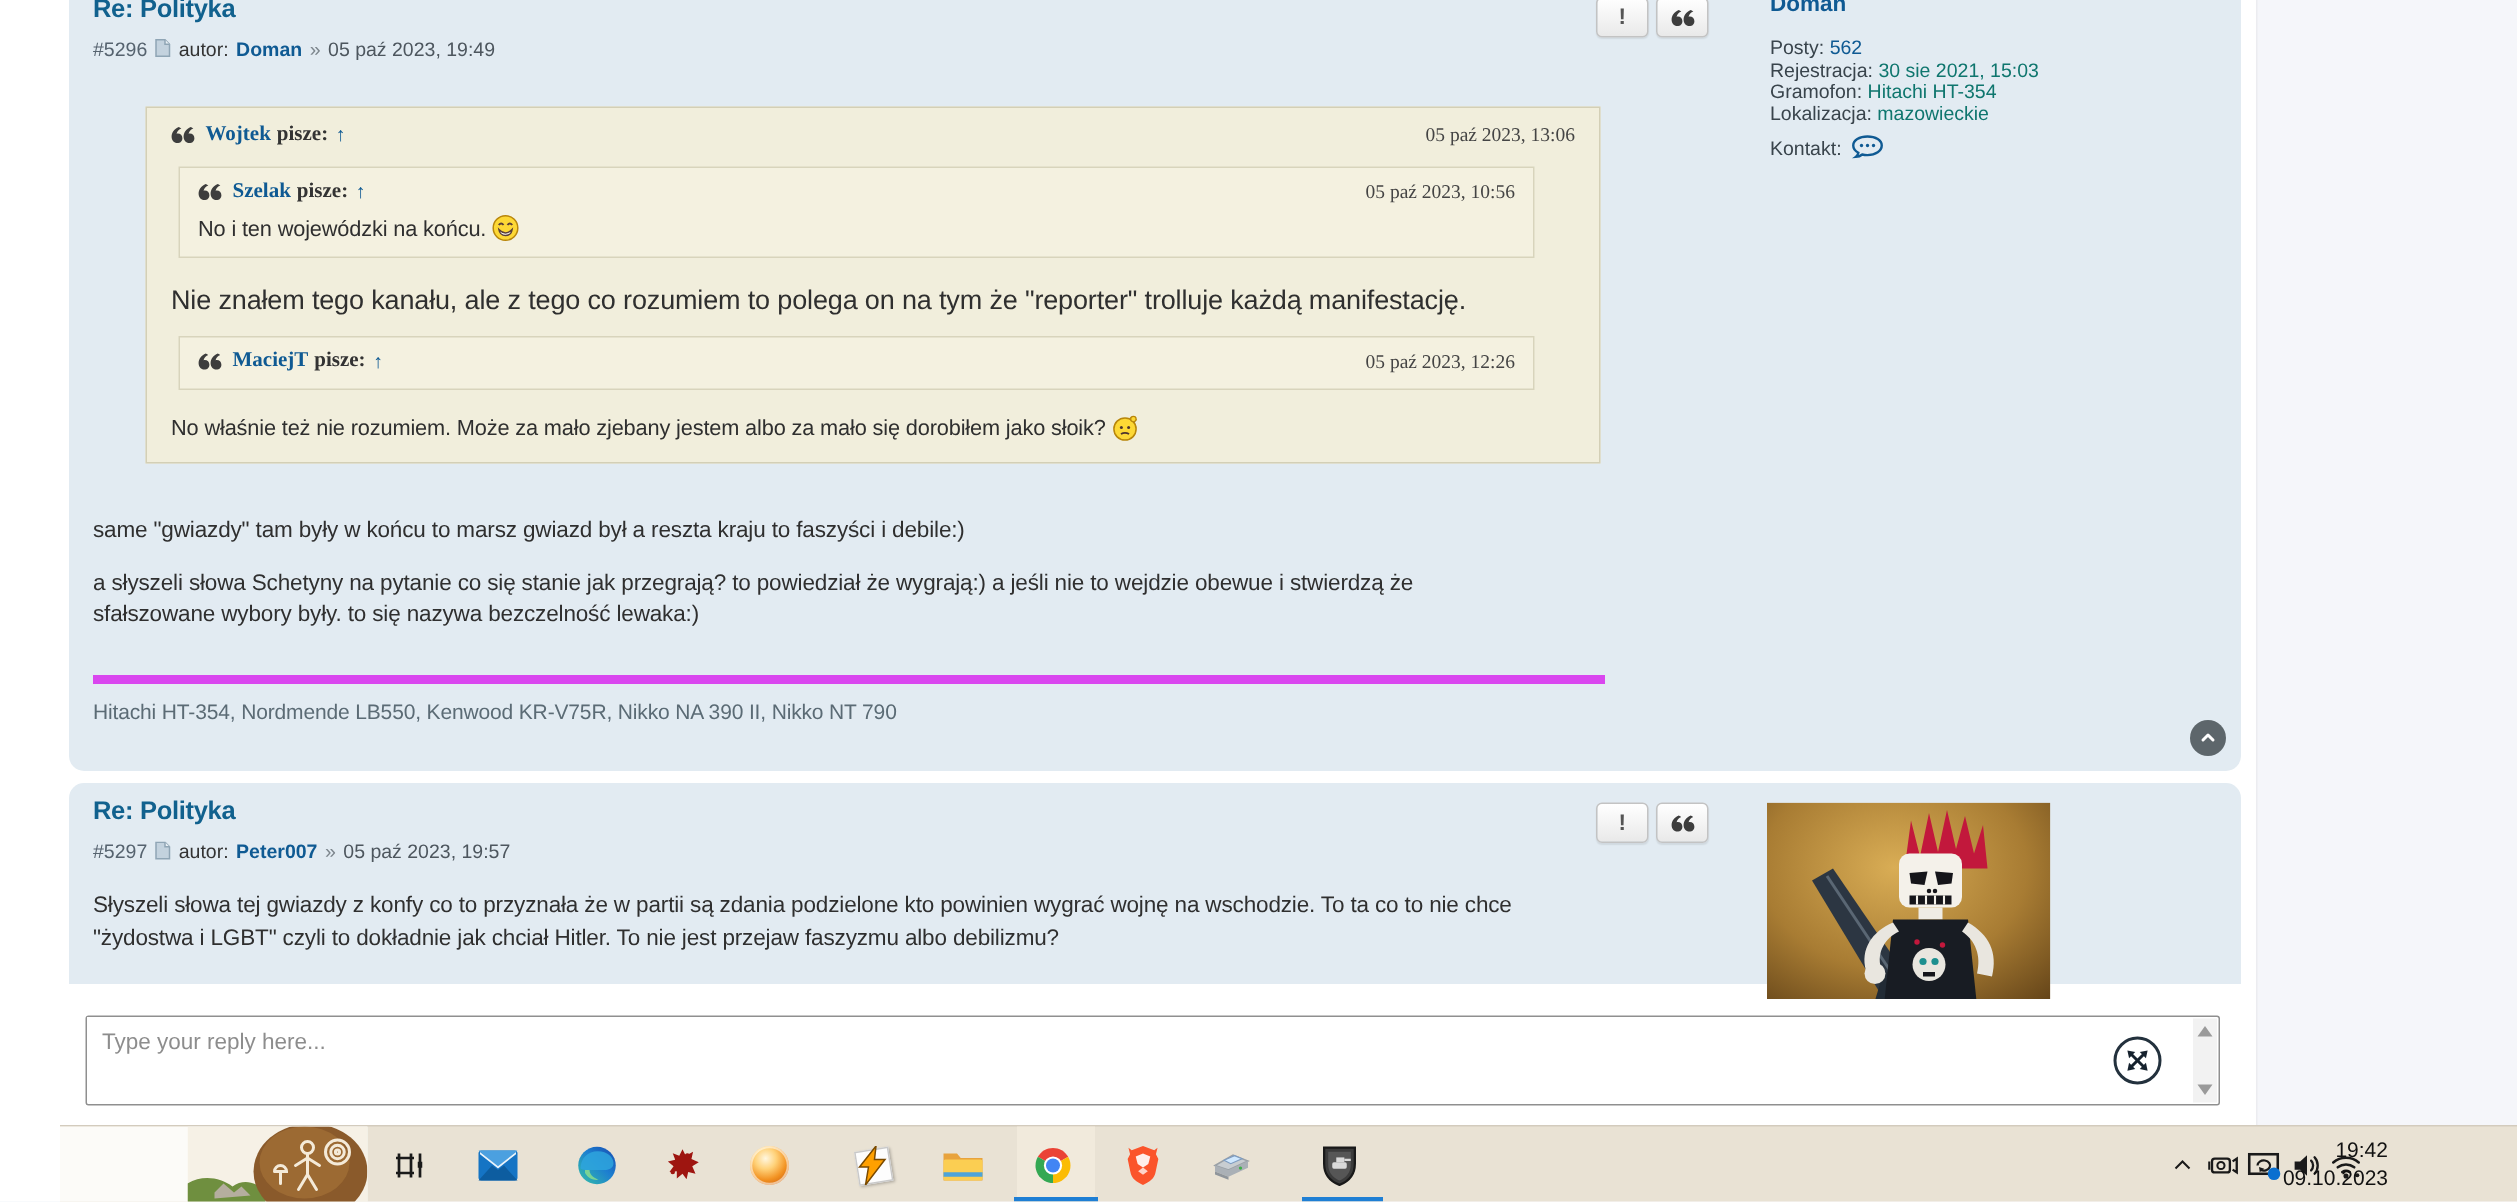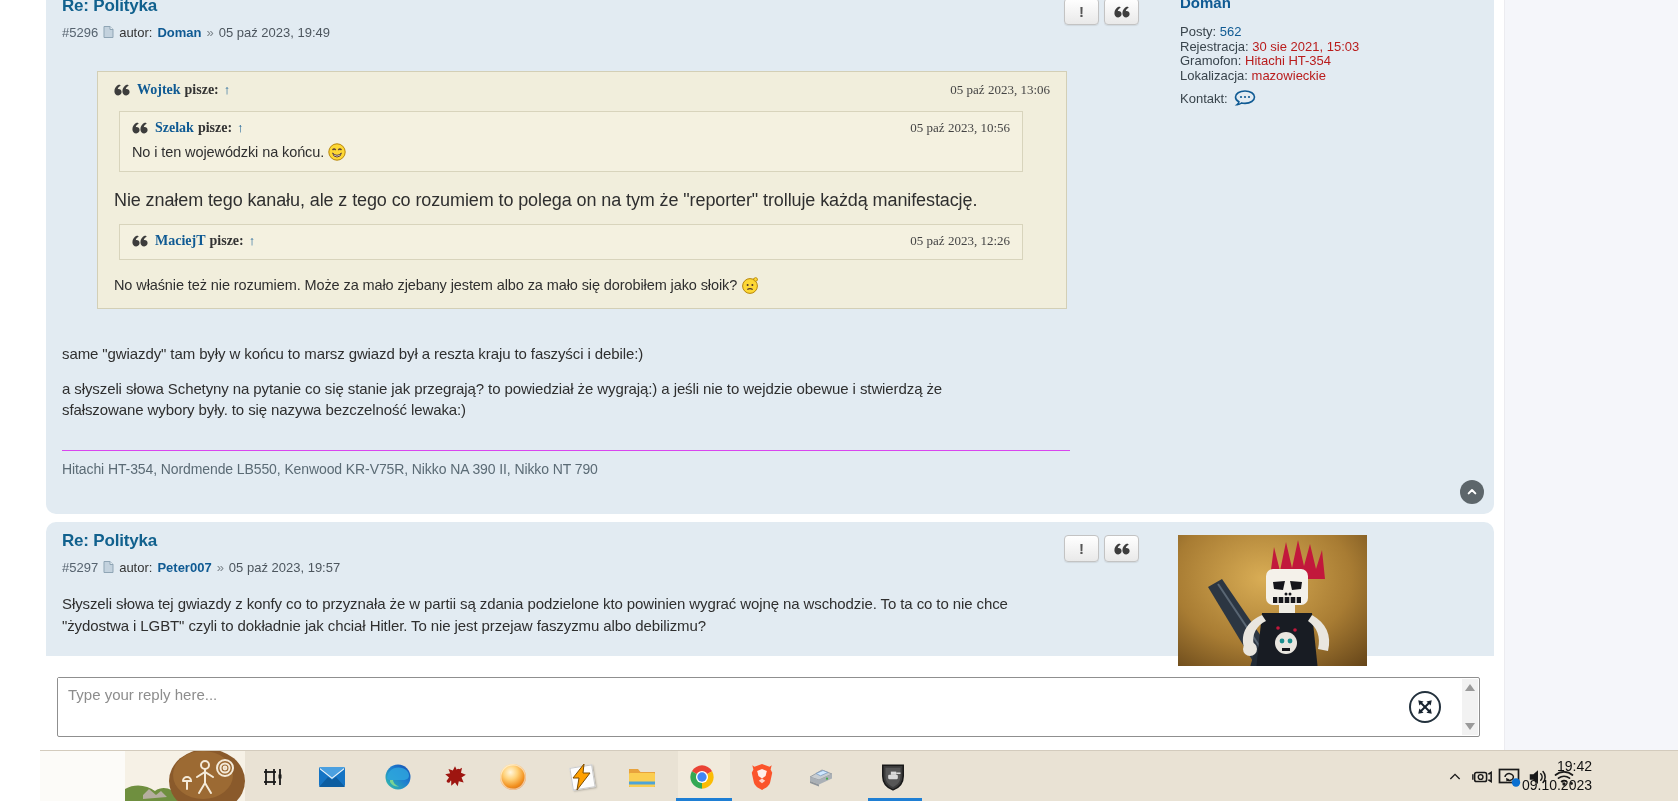--- a/index.html
+++ b/index.html
@@ -40,30 +40,30 @@
   .bq-head .qa{color:#0f5a93;font-weight:bold;cursor:pointer;}
   .bq-head .qp{color:#333;font-weight:bold;margin-left:4px;}
   .bq-head .qarr{color:#0f5a93;margin-left:5px;cursor:pointer;font-size:13px;}
   .bq-head .qdate{margin-left:auto;color:#444;font-size:13px;}
   .bq-text{font-size:14.5px;color:#2f2f2f;margin-top:7px;letter-spacing:-.1px;}
   .bq-mid{font-size:18px;color:#2f2f2f;margin-top:18px;letter-spacing:-.1px;}
   .bq-tail{font-size:14.5px;color:#2f2f2f;margin:16px 0 2px 0;letter-spacing:-.1px;}
   .para{font-size:15px;color:#2f2f2f;letter-spacing:-.1px;line-height:21px;}
   .p1{margin-top:34px;}
   .p2{margin-top:14px;width:960px;}
-  .sig{margin-top:30px;border-top:1px solid #d946ef;padding-top:10px;font-size:14px;color:#5b6b75;letter-spacing:-.1px;}
+  .sig{margin-top:30px;border-top:6px solid #d946ef;padding-top:10px;font-size:14px;color:#5b6b75;letter-spacing:-.1px;}
   .post2 .para{margin-top:18px;line-height:22px;width:1000px;}
   .emo{display:inline-block;vertical-align:-4px;margin-left:4px;line-height:0;}
 
   
   .profile{position:absolute;left:1134px;top:4px;width:310px;font-size:13px;}
   .pf-user{color:#0f5a93;font-weight:bold;font-size:15px;cursor:pointer;}
   .pf-list{margin-top:14px;line-height:14.5px;}
   .pf-row .lbl{color:#39444c;}
-  .pf-row .val{color:#b91c1c;}
+  .pf-row .val{color:#0f766e;}
   .pf-row .vlink{color:#0f5a93;cursor:pointer;}
   .pf-contact{margin-top:7px;display:flex;align-items:center;gap:6px;}
   .topbtn{position:absolute;right:10px;bottom:10px;width:24px;height:24px;border-radius:50%;
     background:#5d666b;display:flex;align-items:center;justify-content:center;cursor:pointer;}
 
   .avatar{position:absolute;left:1138px;top:535px;width:189px;height:131px;overflow:hidden;z-index:5;cursor:pointer;}
 
   
   .replywrap{position:absolute;left:17px;top:677px;width:1421px;height:58px;background:#fff;
     border:1px solid #8f8f8f;border-radius:2px;z-index:6;}

